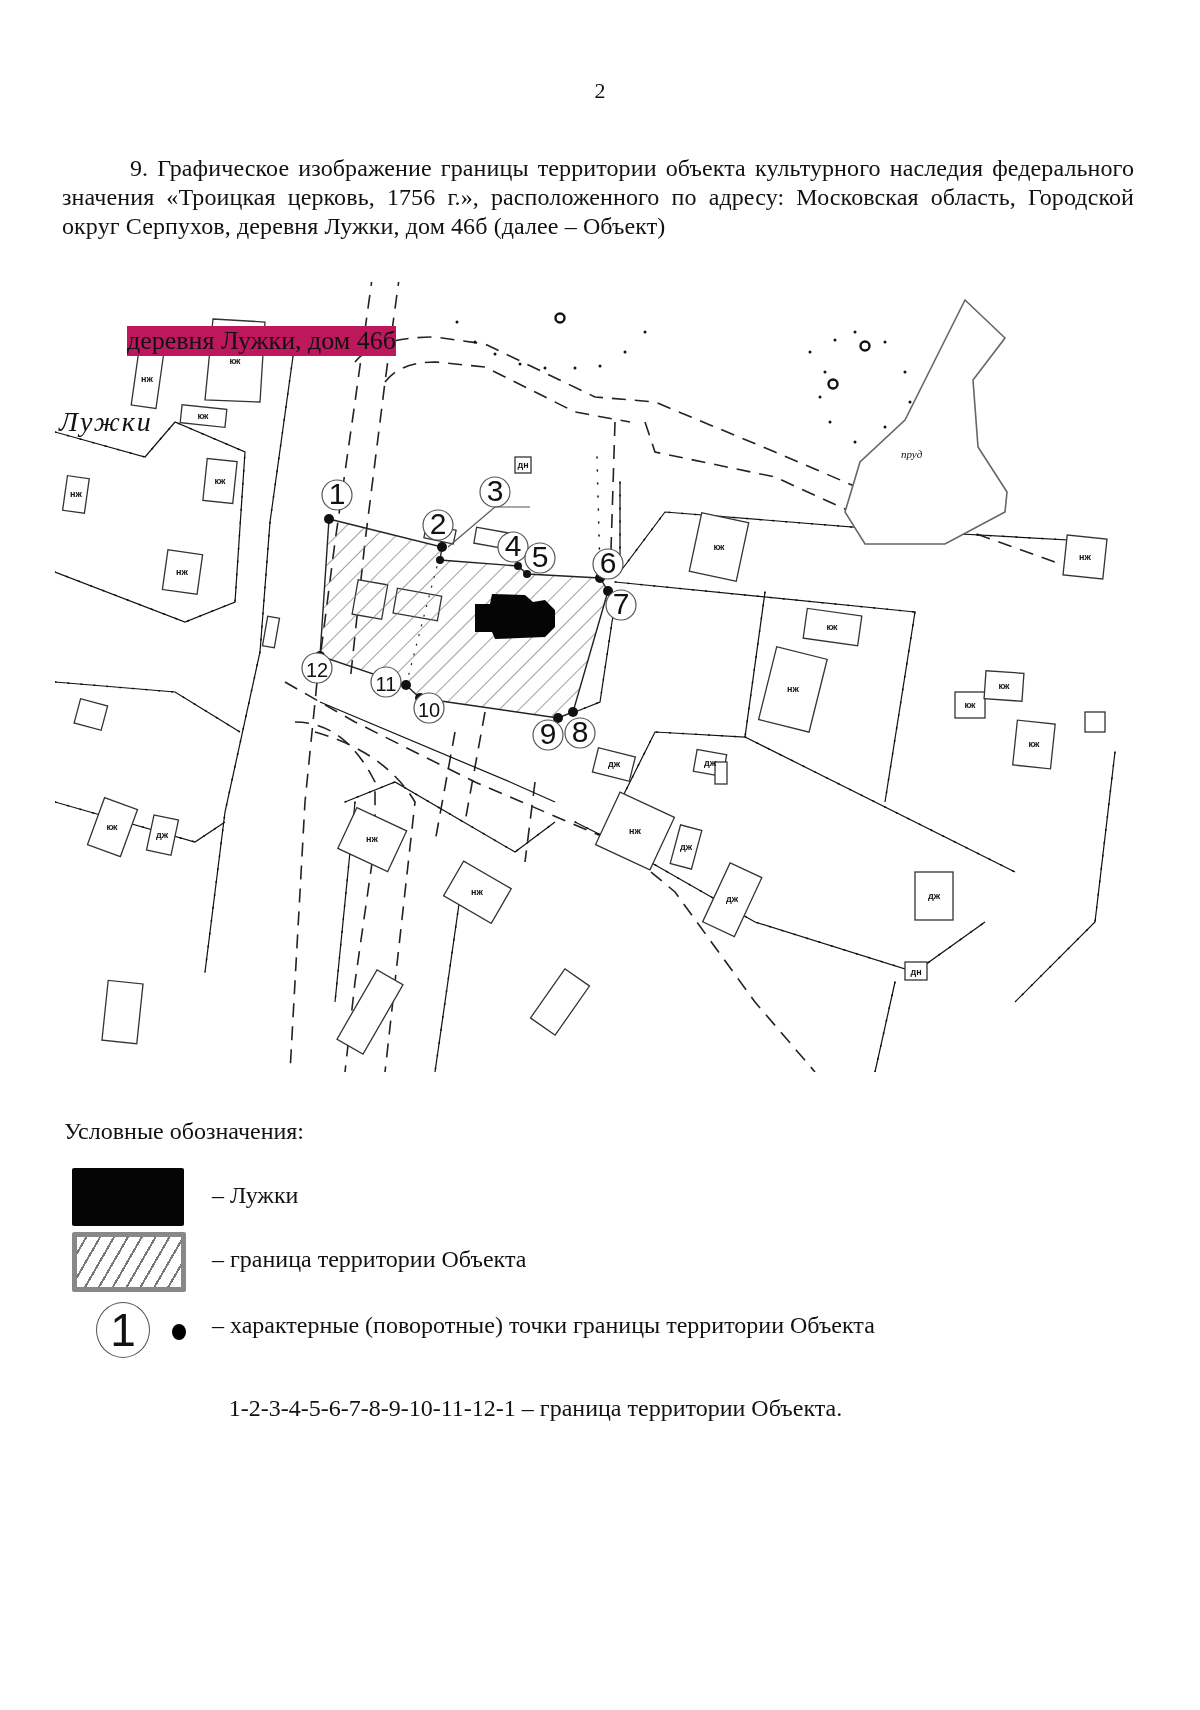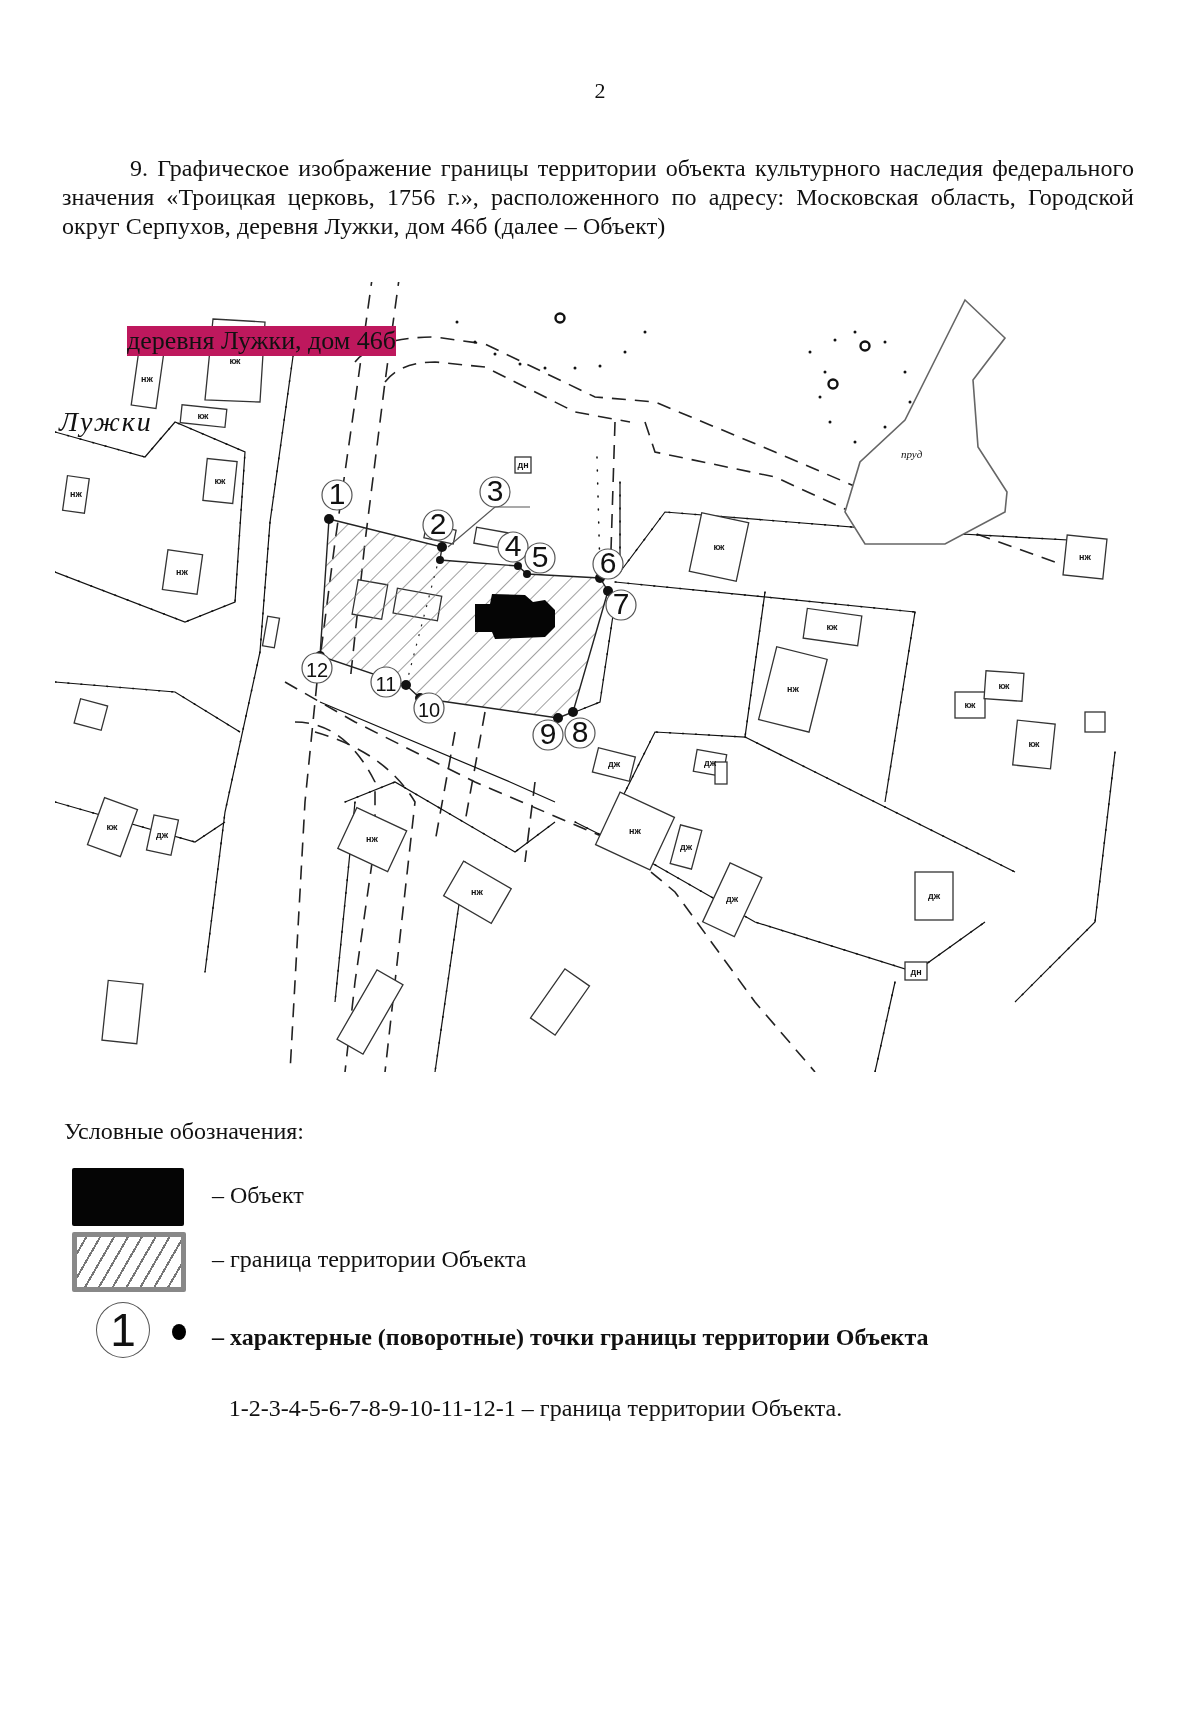--- a/index.html
+++ b/index.html
@@ -286,29 +286,29 @@
   </svg>
 
   <div class="map-title">деревня Лужки, дом 46б</div>
   <div class="map-street">Лужки</div>
 </div>
 
 <div class="legend-title">Условные обозначения:</div>
 
 <div class="legend-row" style="top:1168px;">
   <div class="swatch sw-object"></div>
-  <span class="label" style="top:14px;">– Объект</span>
+  <span class="label" style="top:14px;">– Лужки</span>
 </div>
 
 <div class="legend-row" style="top:1232px;">
   <div class="swatch sw-boundary"></div>
   <span class="label" style="top:14px;">– граница территории Объекта</span>
 </div>
 
 <div class="legend-row" style="top:1300px;">
   <div class="swatch sw-point">
     <span class="circ">1</span>
     <span class="dot"></span>
   </div>
-  <span class="label" style="top:24px;font-weight:bold;">– характерные (поворотные) точки границы территории Объекта</span>
+  <span class="label" style="top:12px;">– характерные (поворотные) точки границы территории Объекта</span>
 </div>
 
 <div class="sequence">1-2-3-4-5-6-7-8-9-10-11-12-1 – граница территории Объекта.</div>
 
 </body></html>

